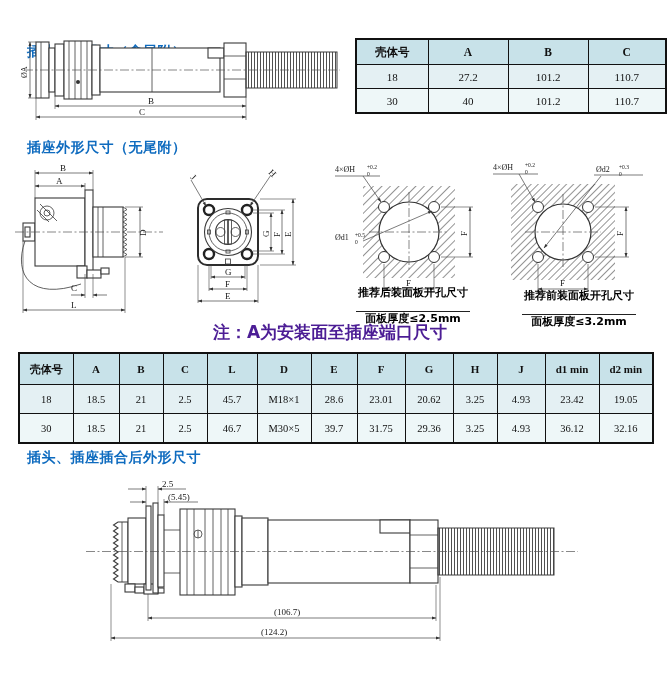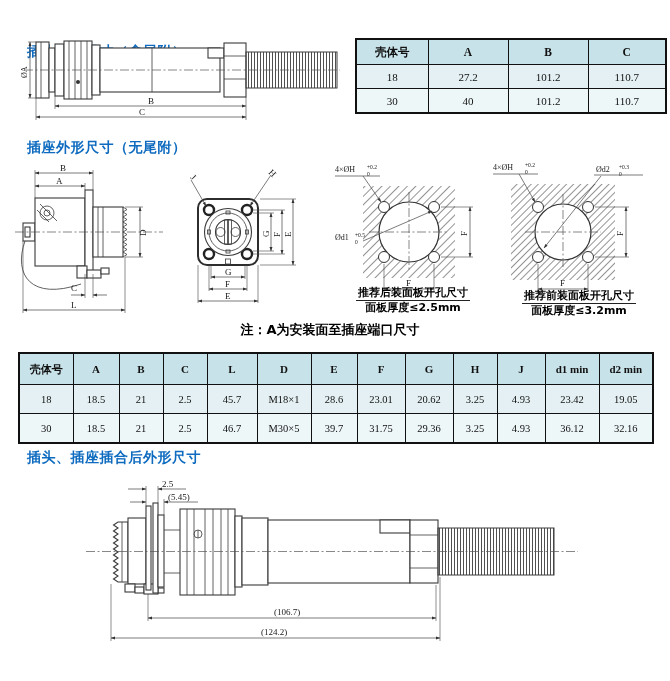--- a/index.html
+++ b/index.html
@@ -12,24 +12,24 @@
   table.spec th{background:#c8e2e9;font-weight:bold;}
   table.spec tbody tr:nth-child(odd) td{background:#e4f0f3;}
   table.spec tbody tr:nth-child(even) td{background:#eef7f8;}
   #plug-table{left:355px;top:38px;width:310px;font-size:11.5px;}
   #plug-table th{height:22px;}
   #plug-table td{height:21px;font-size:11px;}
   #dims-table{left:18px;top:352px;width:634px;font-size:11px;}
   #dims-table th{height:28px;}
   #dims-table td{height:26px;font-size:10.5px;}
   
-  .note{position:absolute;left:0;top:321px;width:660px;text-align:center;font-family:"DejaVu Sans",sans-serif;font-weight:bold;font-size:13px;color:#000000;}
+  .note{position:absolute;left:0;top:321px;width:660px;text-align:center;font-family:"DejaVu Sans",sans-serif;font-weight:bold;font-size:17px;color:#4c1d95;}
   
   .panel-cap{position:absolute;text-align:center;font-family:"DejaVu Sans",sans-serif;font-weight:bold;font-size:11px;color:#000;line-height:14px;}
-  .panel-cap .cap-line1{display:inline-block;border-bottom:1px solid #222;padding:0 2px 0 2px;}
+  .panel-cap .cap-line1{display:inline-block;border-bottom:1px solid #222;padding:0 2px 11px 2px;}
   .panel-cap .cap-line2{display:block;}
   
   svg{position:absolute;overflow:visible;}
   svg text{font-family:"Liberation Serif",serif;fill:#1a1a1a;font-size:9px;}
   svg text.tol{font-size:5.5px;}
   svg text.lbl{font-size:8px;}
   .out{stroke:#3a3a3a;stroke-width:1.1;fill:#fff;}
   .thin{stroke:#3a3a3a;stroke-width:.8;fill:none;}
   .dim{stroke:#444;stroke-width:.7;fill:none;}
   .ext{stroke:#444;stroke-width:.6;fill:none;}

